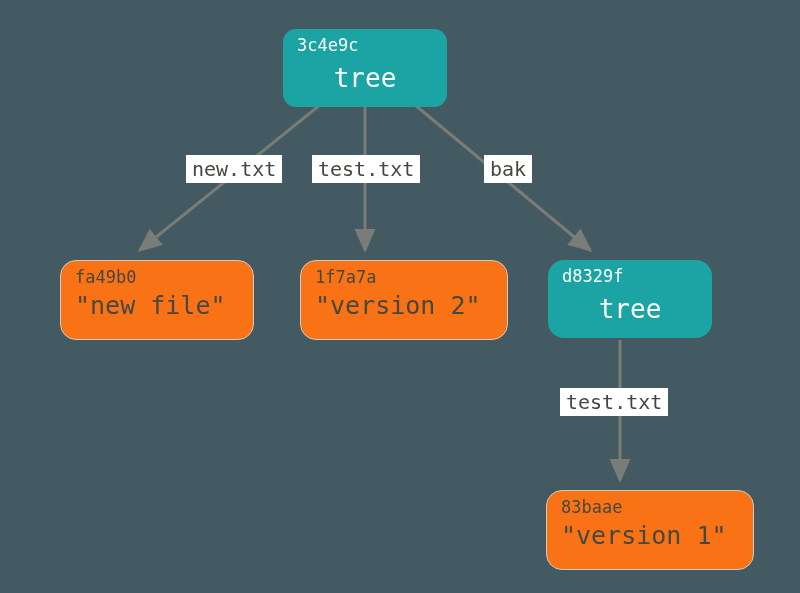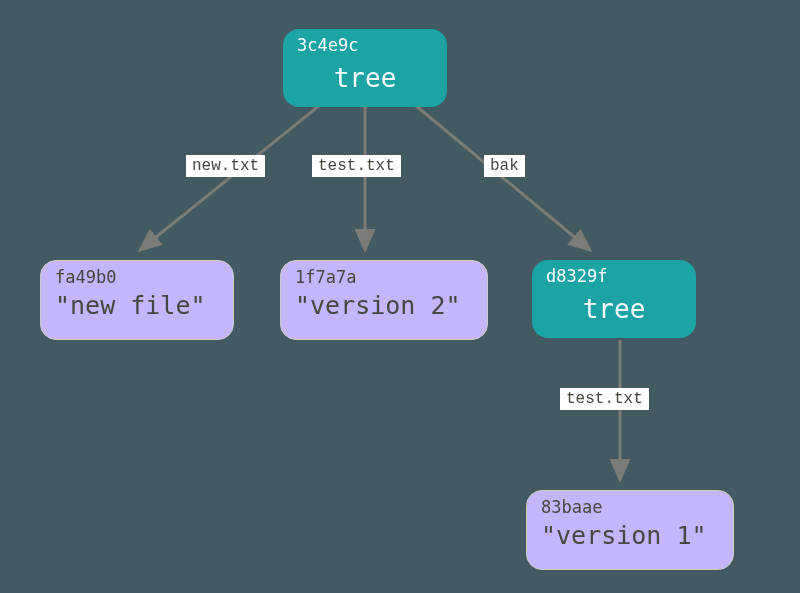--- a/index.html
+++ b/index.html
@@ -36,40 +36,40 @@
   .tree .hash {
     font-size: 17px;
     font-weight: 400;
   }
   .tree .type {
     font-size: 26px;
     text-align: center;
     margin-top: 8px;
   }
   .blob {
-    background: #c4b5fd;
+    background: #f97316;
     color: #44483f;
     border: 1px solid #c9ccc0;
+    margin-left: 20px;
   }
   .blob .hash {
     font-size: 17px;
   }
   .blob .content {
     font-size: 25px;
     margin-top: 4px;
     white-space: nowrap;
   }
   .edge-label {
     position: absolute;
     background: #ffffff;
     color: #44483f;
-    font-size: 16px;
+    font-size: 20px;
     padding: 2px 6px;
     white-space: nowrap;
-    font-family: Liberation Mono, monospace;
   }
 </style>
 </head>
 <body>
 
 <div class="canvas">
 
   <svg class="arrows">
     <defs>
       <marker id="arrowhead" markerWidth="10" markerHeight="10" refX="7" refY="3.5" orient="auto" markerUnits="strokeWidth">
@@ -79,40 +79,40 @@
 
     <line x1="320" y1="105" x2="140" y2="250" stroke="#7a7d77" stroke-width="3" marker-end="url(#arrowhead)"></line>
 
     <line x1="365" y1="107" x2="365" y2="250" stroke="#7a7d77" stroke-width="3" marker-end="url(#arrowhead)"></line>
 
     <line x1="415" y1="105" x2="590" y2="250" stroke="#7a7d77" stroke-width="3" marker-end="url(#arrowhead)"></line>
 
     <line x1="620" y1="340" x2="620" y2="480" stroke="#7a7d77" stroke-width="3" marker-end="url(#arrowhead)"></line>
   </svg>
 
-  <div class="node tree" style="left:283px; top:29px; width:164px; height:78px;">
+  <div class="node tree" style="left:283px; top:29px; width:164px; height:78px;border-radius:13px;">
     <div class="hash">3c4e9c</div>
     <div class="type">tree</div>
   </div>
 
   <div class="edge-label" style="left:186px; top:155px;">new.txt</div>
   <div class="edge-label" style="left:312px; top:155px;">test.txt</div>
   <div class="edge-label" style="left:484px; top:155px;">bak</div>
 
   <div class="node blob" style="left:40px; top:260px; width:194px; height:80px;">
     <div class="hash">fa49b0</div>
     <div class="content">"new file"</div>
   </div>
 
   <div class="node blob" style="left:280px; top:260px; width:208px; height:80px;">
     <div class="hash">1f7a7a</div>
     <div class="content">"version 2"</div>
   </div>
 
-  <div class="node tree" style="left:532px; top:260px; width:164px; height:78px;">
+  <div class="node tree" style="left:548px; top:260px; width:164px; height:78px;">
     <div class="hash">d8329f</div>
     <div class="type">tree</div>
   </div>
 
   <div class="edge-label" style="left:560px; top:388px;">test.txt</div>
 
   <div class="node blob" style="left:526px; top:490px; width:208px; height:80px;">
     <div class="hash">83baae</div>
     <div class="content">"version 1"</div>
   </div>

